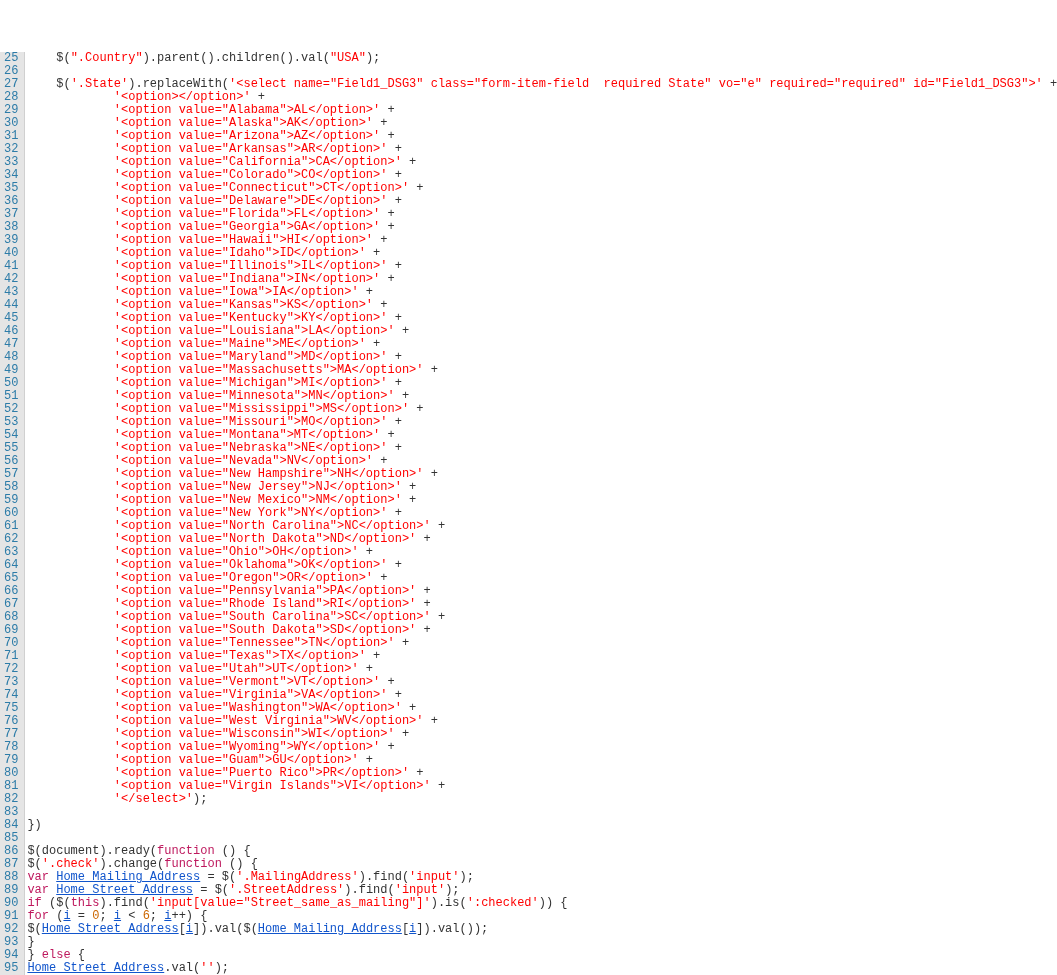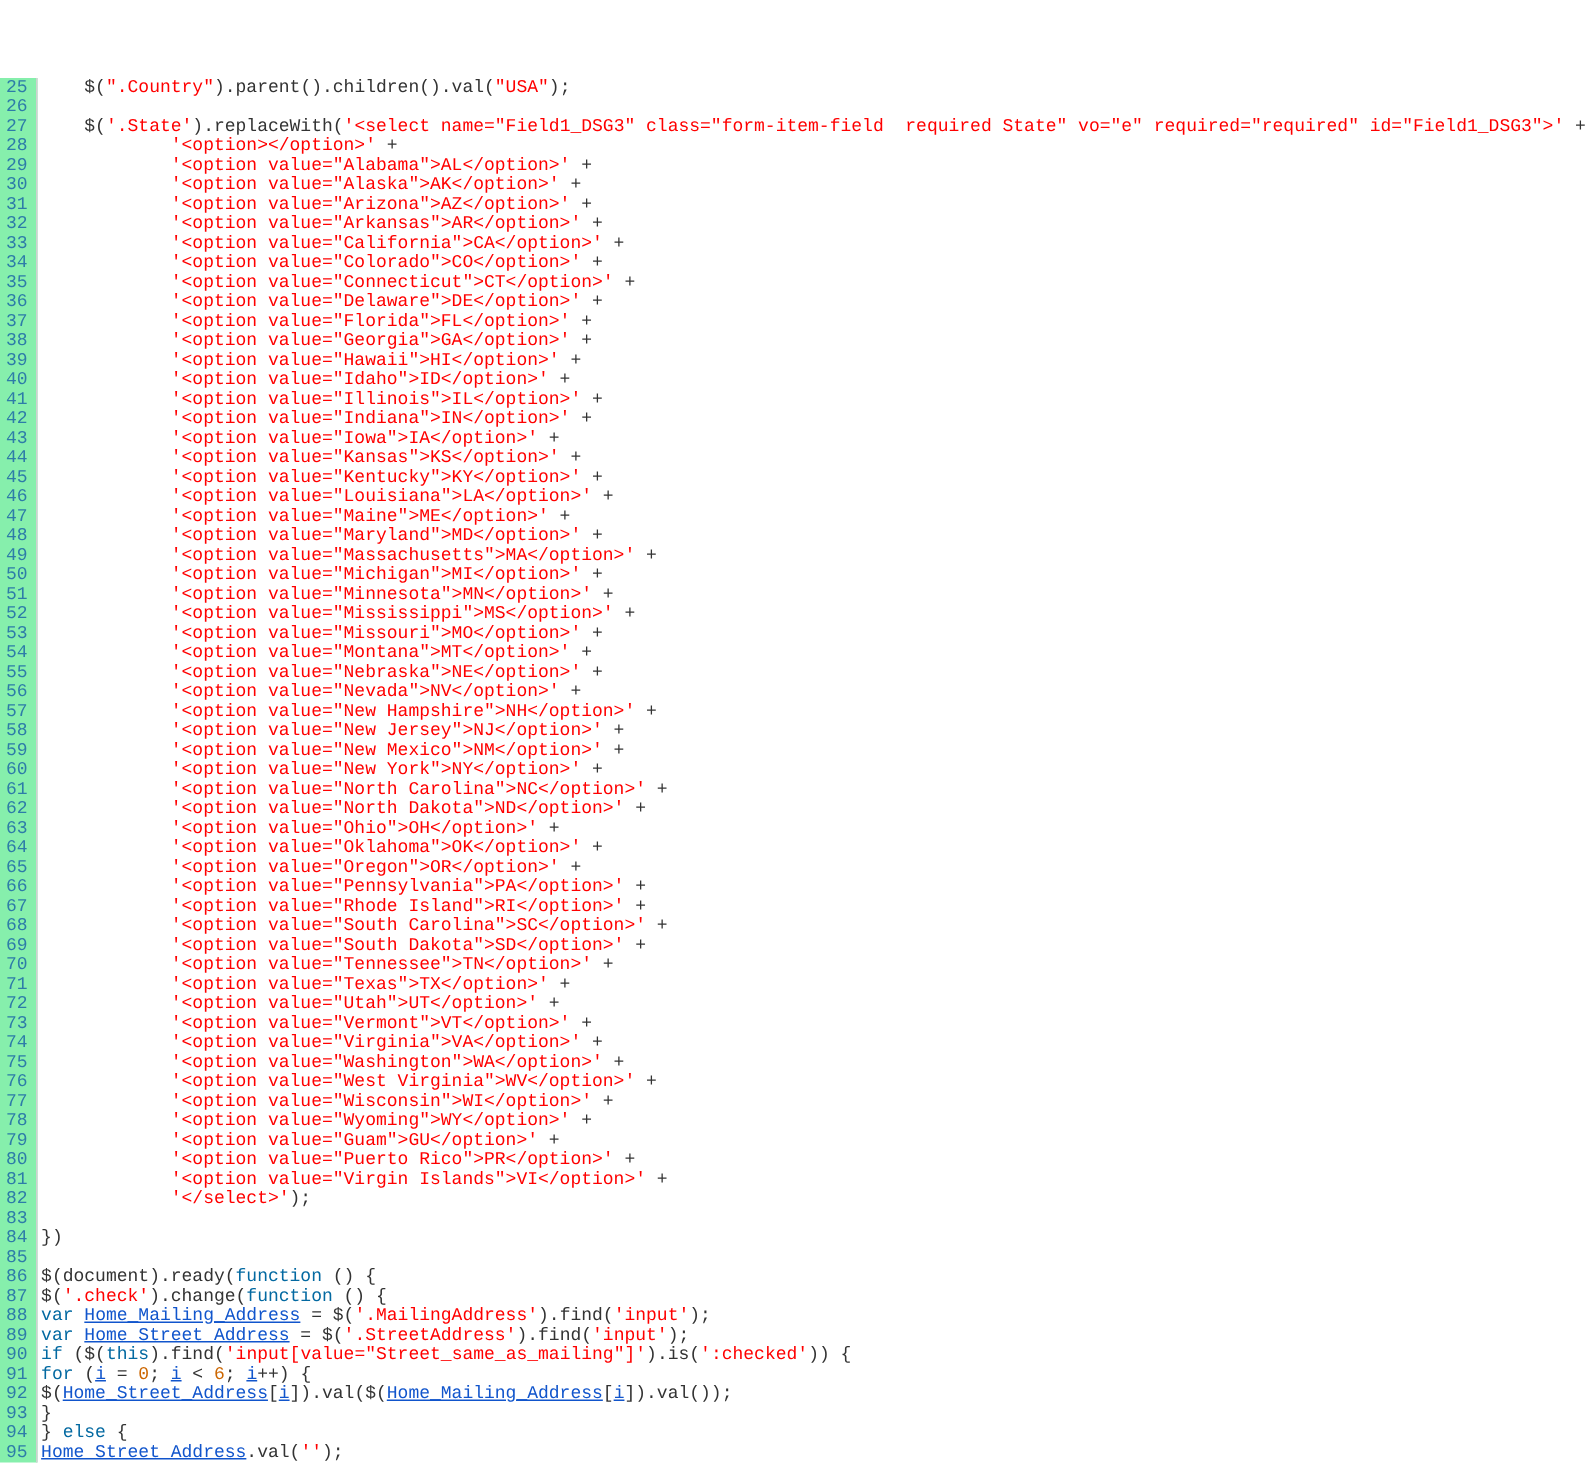--- a/index.html
+++ b/index.html
@@ -10,21 +10,21 @@
     line-height: 13px;
     background: #ffffff;
     color: #333333;
     white-space: pre;
     overflow-x: auto;
   }
   .editor {
     display: flex;
   }
   .gutter {
-    background: #86efac;
+    background: #e5e5e5;
     color: #2d7ca8;
     text-align: right;
     padding: 0 6px 0 4px;
     user-select: none;
     border-right: 1px solid #d0d0d0;
     flex-shrink: 0;
   }
   .gutter .ln {
     display: block;
     height: 13px;
@@ -32,21 +32,21 @@
   .code {
     padding-left: 2px;
     flex-grow: 1;
   }
   .code .cl {
     display: block;
     height: 13px;
   }
   .t-default { color: #333333; }
   .t-str { color: #ff0000; }
-  .t-kw  { color: #0369a1; }
+  .t-kw  { color: #be185d; }
   .t-var { color: #1155cc; text-decoration: underline; }
   .t-num { color: #cc6600; }
 </style>
 </head>
 <body>
 
 
 
 <div class="editor">
   <div class="gutter" id="gutter"><span class="ln">25</span><span class="ln">26</span><span class="ln">27</span><span class="ln">28</span><span class="ln">29</span><span class="ln">30</span><span class="ln">31</span><span class="ln">32</span><span class="ln">33</span><span class="ln">34</span><span class="ln">35</span><span class="ln">36</span><span class="ln">37</span><span class="ln">38</span><span class="ln">39</span><span class="ln">40</span><span class="ln">41</span><span class="ln">42</span><span class="ln">43</span><span class="ln">44</span><span class="ln">45</span><span class="ln">46</span><span class="ln">47</span><span class="ln">48</span><span class="ln">49</span><span class="ln">50</span><span class="ln">51</span><span class="ln">52</span><span class="ln">53</span><span class="ln">54</span><span class="ln">55</span><span class="ln">56</span><span class="ln">57</span><span class="ln">58</span><span class="ln">59</span><span class="ln">60</span><span class="ln">61</span><span class="ln">62</span><span class="ln">63</span><span class="ln">64</span><span class="ln">65</span><span class="ln">66</span><span class="ln">67</span><span class="ln">68</span><span class="ln">69</span><span class="ln">70</span><span class="ln">71</span><span class="ln">72</span><span class="ln">73</span><span class="ln">74</span><span class="ln">75</span><span class="ln">76</span><span class="ln">77</span><span class="ln">78</span><span class="ln">79</span><span class="ln">80</span><span class="ln">81</span><span class="ln">82</span><span class="ln">83</span><span class="ln">84</span><span class="ln">85</span><span class="ln">86</span><span class="ln">87</span><span class="ln">88</span><span class="ln">89</span><span class="ln">90</span><span class="ln">91</span><span class="ln">92</span><span class="ln">93</span><span class="ln">94</span><span class="ln">95</span></div>

